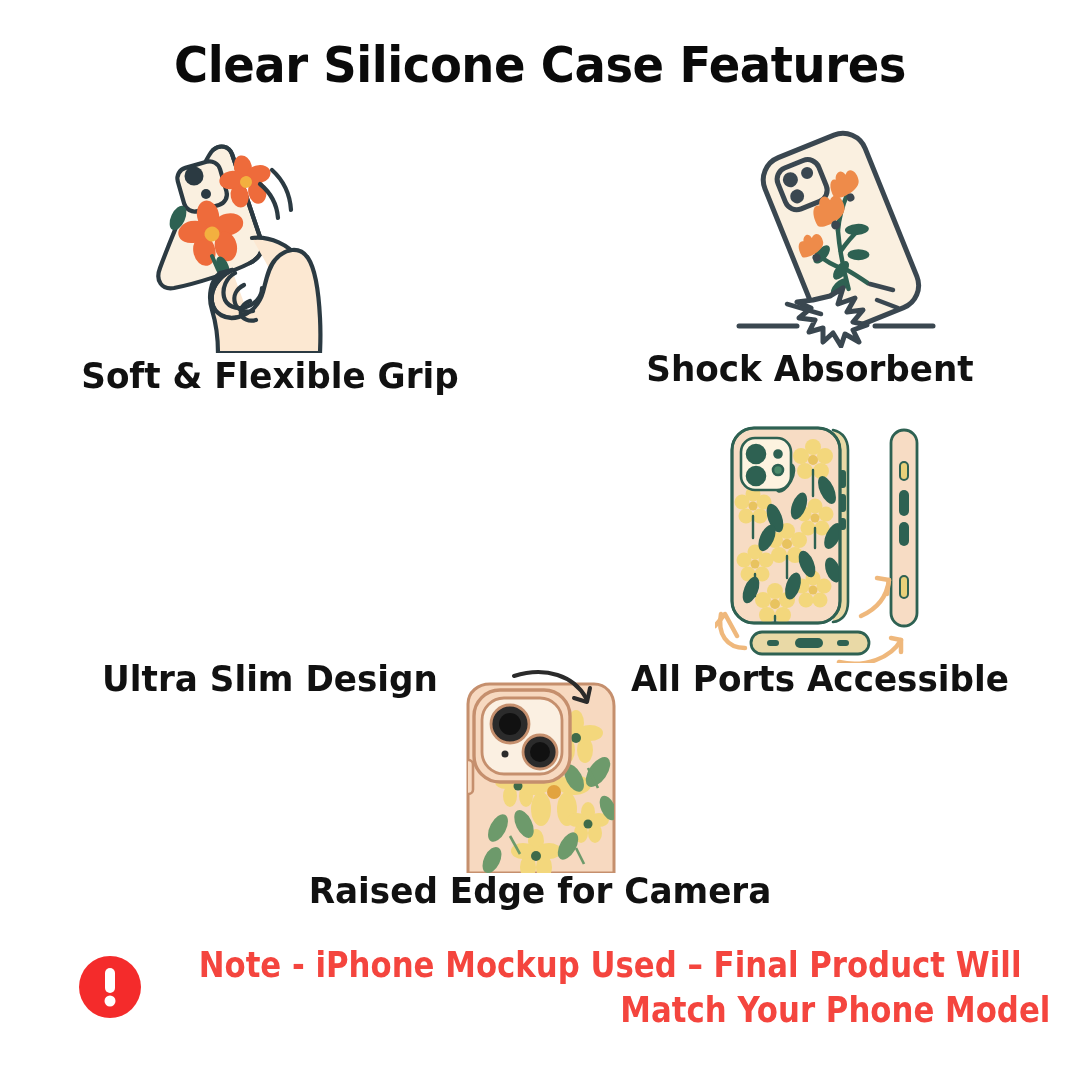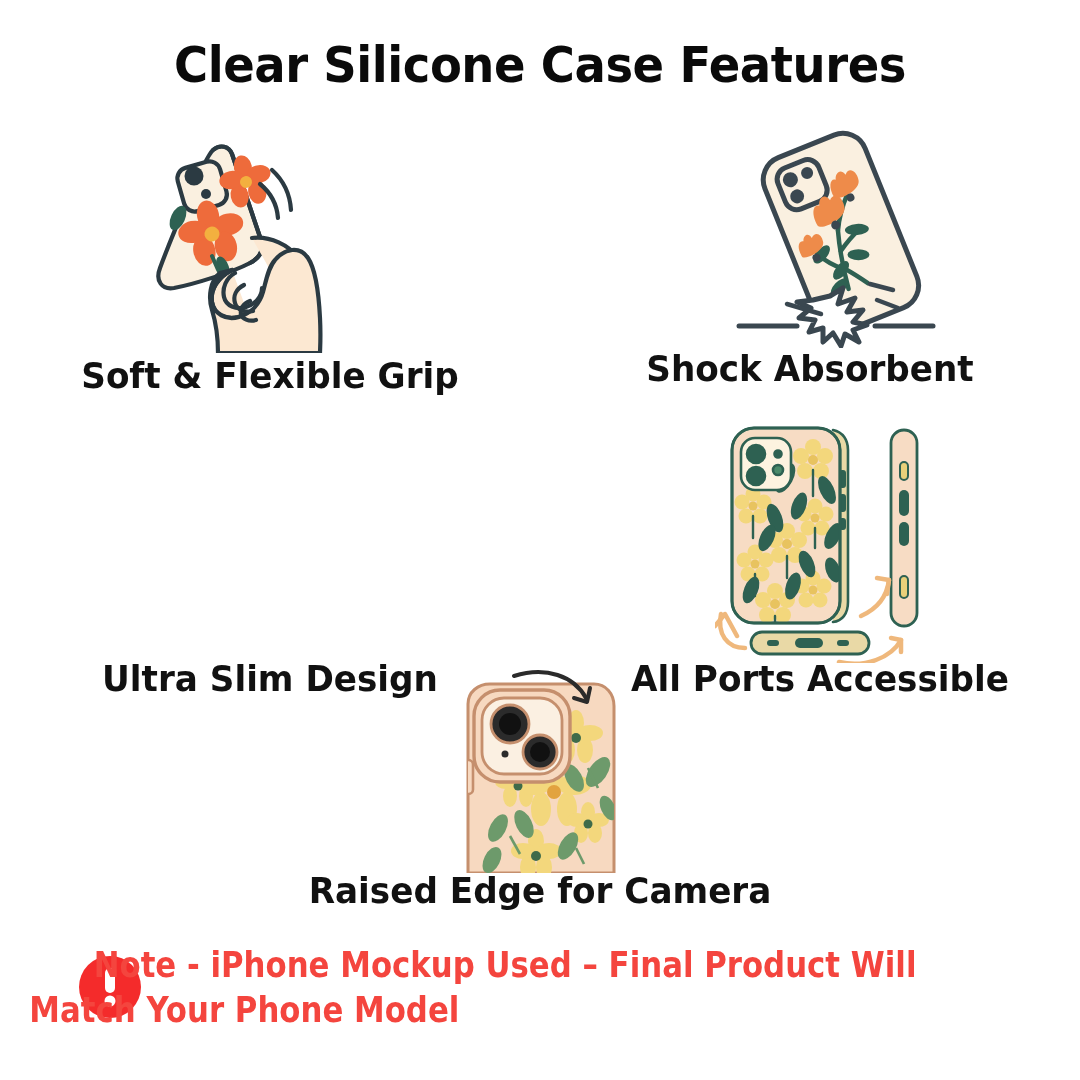--- a/index.html
+++ b/index.html
@@ -55,21 +55,21 @@
   #icon-shock  { left: 735px; top: 118px; width: 215px; height: 230px; }
   #icon-slim   { left: 185px; top: 428px; width: 185px; height: 210px; }
   #icon-ports  { left: 715px; top: 418px; width: 235px; height: 245px; }
   #icon-camera { left: 448px; top: 668px; width: 190px; height: 205px; }
 
   .note-wrap {
     position: absolute;
     top: 943px;
     left: 0;
     width: 1080px;
-    text-align: left;
+    text-align: right;
     text-decoration: underline;
   }
   .note-line {
     font-size: 35px;
     color: #f4453e;
     font-family: "DejaVu Sans", sans-serif;
     font-weight: bold;
     line-height: 1.28;
     transform: scaleX(0.88);
     display: inline-block;

